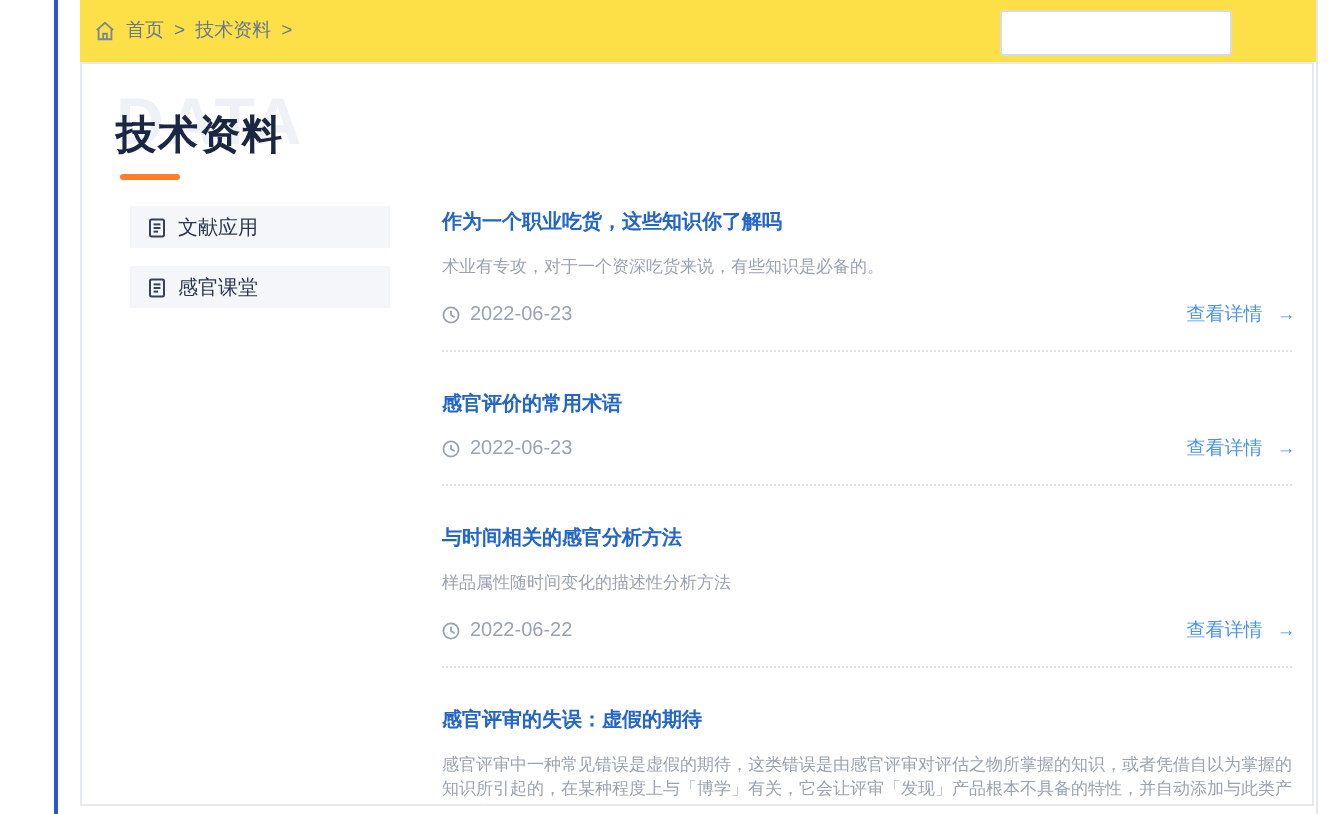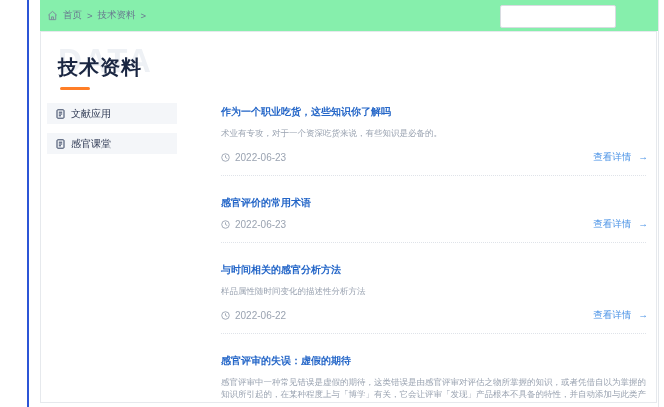--- a/index.html
+++ b/index.html
@@ -8,34 +8,34 @@
     position:relative;
     background:#ffffff;
     font-family:"Liberation Sans", sans-serif;
     overflow:hidden;
     color:#333;
   }
   .left-accent { position:absolute; left:27px; top:0; width:2px; height:407px; background:#2c55d6; }
   .right-edge  { position:absolute; left:658px; top:0; width:1px; height:407px; background:#e4e7eb; }
 
   
-  .topbar { position:absolute; left:40px; top:0; width:618px; height:31px; background:#86efac; }
+  .topbar { position:absolute; left:40px; top:0; width:618px; height:31px; background:#fde047; }
   .breadcrumb { position:absolute; left:7px; top:0; height:31px; display:flex; align-items:center; gap:5px; font-size:9.5px; color:#68788f; }
   .breadcrumb .crumb { cursor:pointer; }
   .search-input { position:absolute; left:460px; top:5px; width:116px; height:23px; border:1px solid #d8dce1; border-radius:2px; background:#fff; font-size:10px; padding:0 6px; outline:none; }
   .search-btn { position:absolute; left:581px; top:4px; width:35px; height:25px; background:#e8831d; color:#fff; border:none; border-radius:2px; font-size:10px; letter-spacing:3px; padding-left:3px; cursor:pointer; font-family:inherit;margin-top:40px; }
 
   
   .card { position:absolute; left:40px; top:31px; width:617px; height:372px; border:1px solid #e6e9ed; background:#fff; overflow:hidden; }
   .watermark { position:absolute; left:17px; top:10px; font-size:33px; font-weight:bold; color:#eef1f5; letter-spacing:2px; }
   .page-title { position:absolute; left:17px; top:22px; font-size:20px; font-weight:bold; color:#1a2642; letter-spacing:1px; }
   .title-dash { position:absolute; left:19px; top:55px; width:30px; height:3px; background:#ff7e27; border-radius:2px; }
 
   
-  .sidebar { position:absolute; left:6px; top:71px; width:130px; }
+  .sidebar { position:absolute; left:24px; top:71px; width:130px; }
   .side-item { height:21px; display:flex; align-items:center; gap:6px; background:#f4f6f9; margin-bottom:9px; padding-left:9px; font-size:10px; color:#2a3550; cursor:pointer; }
   .side-item svg { flex:0 0 auto; }
 
   
   .article-list { position:absolute; left:180px; top:73px; width:425px; }
   .article { padding:20px 0 11px; border-bottom:1px dotted #dfe3e9; }
   .article:first-child { padding-top:0; }
   .article:last-child { border-bottom:none; }
   .article-title { font-size:10px; font-weight:bold; color:#2466c8; line-height:13px; margin-bottom:9px; cursor:pointer;font-family:Liberation Serif, serif; }
   .article-summary { font-size:8.5px; color:#9aa3b1; line-height:12px; margin-bottom:12px; }

